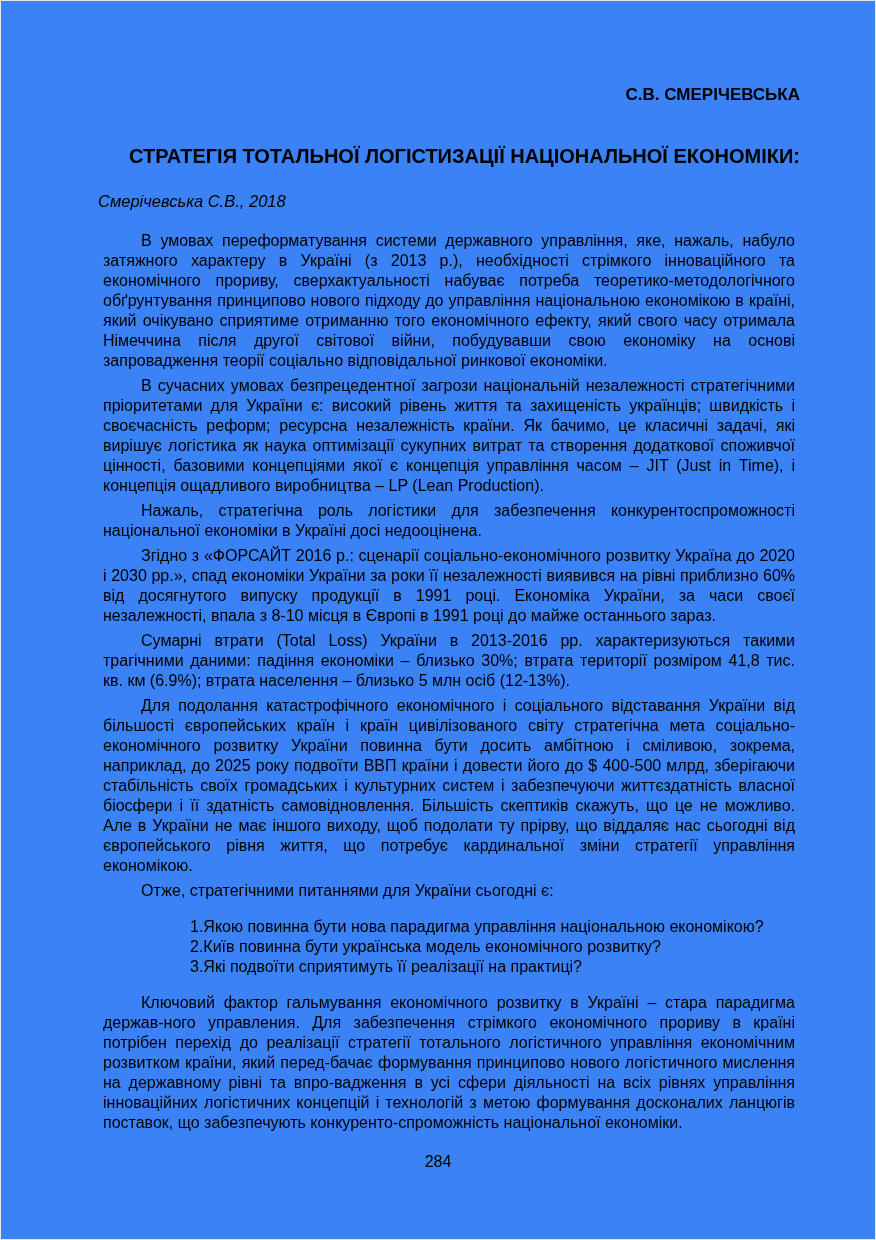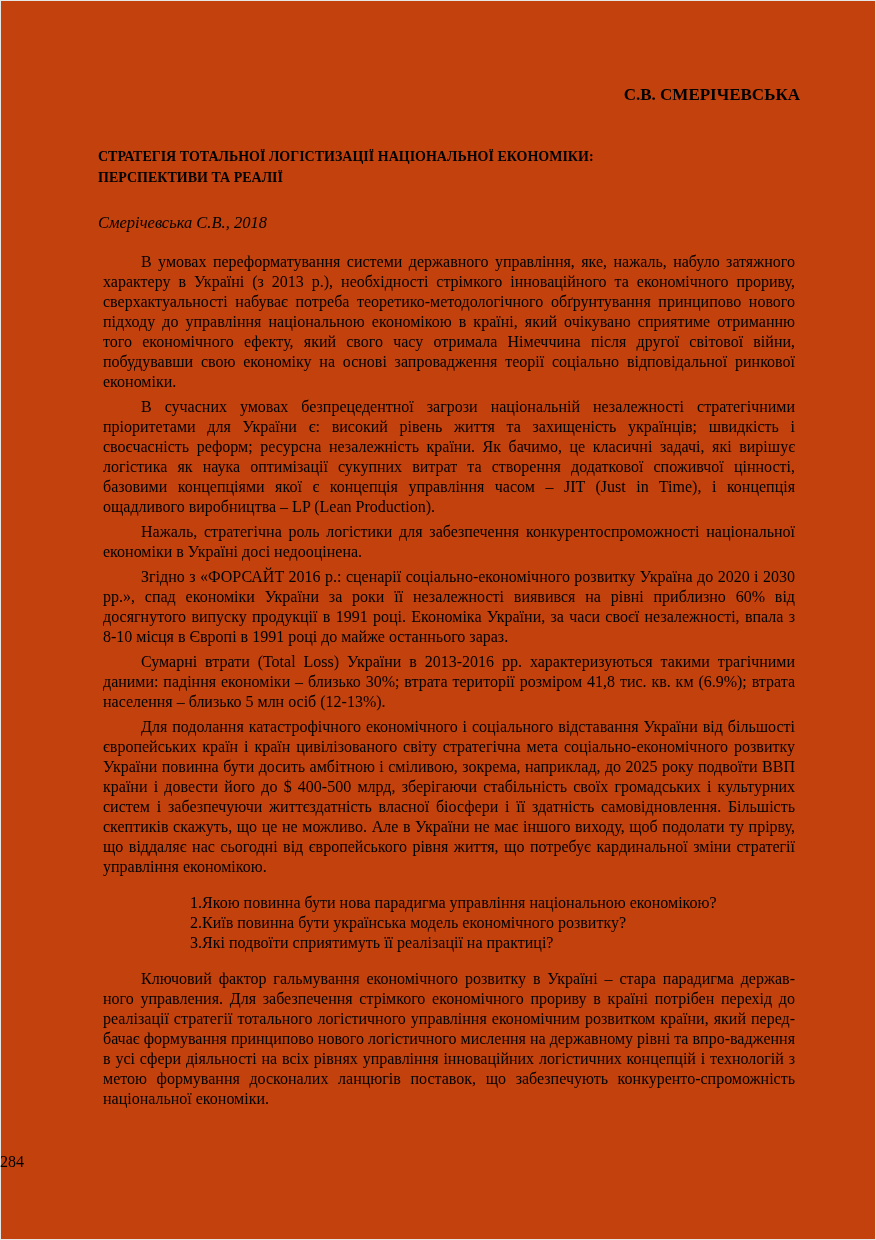--- a/index.html
+++ b/index.html
@@ -4,46 +4,46 @@
 <style>
   html, body {
     margin: 0;
     padding: 0;
     background: #ffffff;
   }
   .page {
     position: relative;
     width: 876px;
     height: 1240px;
-    background: #c2410c;
+    background: #3b82f6;
     color: #000000;
-    font-family: Liberation Serif, serif;
+    font-family: Liberation Sans, sans-serif;
     box-shadow: inset 0 0 0 1px #e6e6e6;
     overflow: hidden;
     box-sizing: border-box;
   }
   .content {
     position: absolute;
     left: 98px;
     top: 84px;
     width: 702px;
   }
   .doc-header {
     text-align: right;
     font-size: 17px;
     line-height: 22px;
   }
   .doc-header .author {
     font-weight: bold;
   }
   .doc-title {
     margin-top: 40px;
-    text-align: left;
+    text-align: right;
     font-weight: bold;
-    font-size: 14px;
+    font-size: 20px;
     line-height: 21px;
   }
   .byline {
     margin-top: 24px;
     font-style: italic;
     font-size: 16.5px;
     line-height: 21px;
     text-align: left;
   }
   .body-text {
@@ -65,49 +65,49 @@
   }
   .num-list .num {
     display: inline-block;
     min-width: 22px;
   }
   .page-number {
     position: absolute;
     top: 1152px;
     left: 0;
     width: 100%;
-    text-align: left;
+    text-align: center;
     font-size: 16px;
     line-height: 20px;
   }
 </style>
 </head>
 <body>
 
 <div class="page">
   <div class="content">
 
     <div class="doc-header">
       <div class="author">С.В. СМЕРІЧЕВСЬКА</div>
     </div>
 
     <div class="doc-title">
       <div>СТРАТЕГІЯ ТОТАЛЬНОЇ ЛОГІСТИЗАЦІЇ НАЦІОНАЛЬНОЇ ЕКОНОМІКИ:</div>
-      <div>ПЕРСПЕКТИВИ ТА РЕАЛІЇ</div>
     </div>
 
     <div class="byline">Смерічевська С.В., 2018</div>
 
     <div class="body-text">
       <p>В умовах переформатування системи державного управління, яке, нажаль, набуло затяжного характеру в Україні (з 2013 р.), необхідності стрімкого інноваційного та економічного прориву, сверхактуальності набуває потреба теоретико-методологічного обґрунтування принципово нового підходу до управління національною економікою в країні, який очікувано сприятиме отриманню того економічного ефекту, який свого часу отримала Німеччина після другої світової війни, побудувавши свою економіку на основі запровадження теорії соціально відповідальної ринкової економіки.</p>
       <p>В сучасних умовах безпрецедентної загрози національній незалежності стратегічними пріоритетами для України є: високий рівень життя та захищеність українців; швидкість і своєчасність реформ; ресурсна незалежність країни. Як бачимо, це класичні задачі, які вирішує логістика як наука оптимізації сукупних витрат та створення додаткової споживчої цінності, базовими концепціями якої є концепція управління часом – JIT (Just in Time), і концепція ощадливого виробництва – LP (Lean Production).</p>
       <p>Нажаль, стратегічна роль логістики для забезпечення конкурентоспроможності національної економіки в Україні досі недооцінена.</p>
       <p>Згідно з «ФОРСАЙТ 2016 р.: сценарії соціально-економічного розвитку Україна до 2020 і 2030 рр.», спад економіки України за роки її незалежності виявився на рівні приблизно 60% від досягнутого випуску продукції в 1991 році. Економіка України, за часи своєї незалежності, впала з 8-10 місця в Європі в 1991 році до майже останнього зараз.</p>
       <p>Сумарні втрати (Total Loss) України в 2013-2016 рр. характеризуються такими трагічними даними: падіння економіки – близько 30%; втрата території розміром 41,8 тис. кв. км (6.9%); втрата населення – близько 5 млн осіб (12-13%).</p>
       <p>Для подолання катастрофічного економічного і соціального відставання України від більшості європейських країн і країн цивілізованого світу стратегічна мета соціально-економічного розвитку України повинна бути досить амбітною і сміливою, зокрема, наприклад, до 2025 року подвоїти ВВП країни і довести його до $ 400-500 млрд, зберігаючи стабільність своїх громадських і культурних систем і забезпечуючи життєздатність власної біосфери і її здатність самовідновлення. Більшість скептиків скажуть, що це не можливо. Але в України не має іншого виходу, щоб подолати ту прірву, що віддаляє нас сьогодні від європейського рівня життя, що потребує кардинальної зміни стратегії управління економікою.</p>
+      <p>Отже, стратегічними питаннями для України сьогодні є:</p>
 
       <div class="num-list">
         <div class="item"><span class="num">1.</span><span>Якою повинна бути нова парадигма управління національною економікою?</span></div>
         <div class="item"><span class="num">2.</span><span>Київ повинна бути українська модель економічного розвитку?</span></div>
         <div class="item"><span class="num">3.</span><span>Які подвоїти сприятимуть її реалізації на практиці?</span></div>
       </div>
 
       <p>Ключовий фактор гальмування економічного розвитку в Україні – стара парадигма держав-ного управления. Для забезпечення стрімкого економічного прориву в країні потрібен перехід до реалізації стратегії тотального логістичного управління економічним розвитком країни, який перед-бачає формування принципово нового логістичного мислення на державному рівні та впро-вадження в усі сфери діяльності на всіх рівнях управління інноваційних логістичних концепцій і технологій з метою формування досконалих ланцюгів поставок, що забезпечують конкуренто-спроможність національної економіки.</p>
     </div>
 

